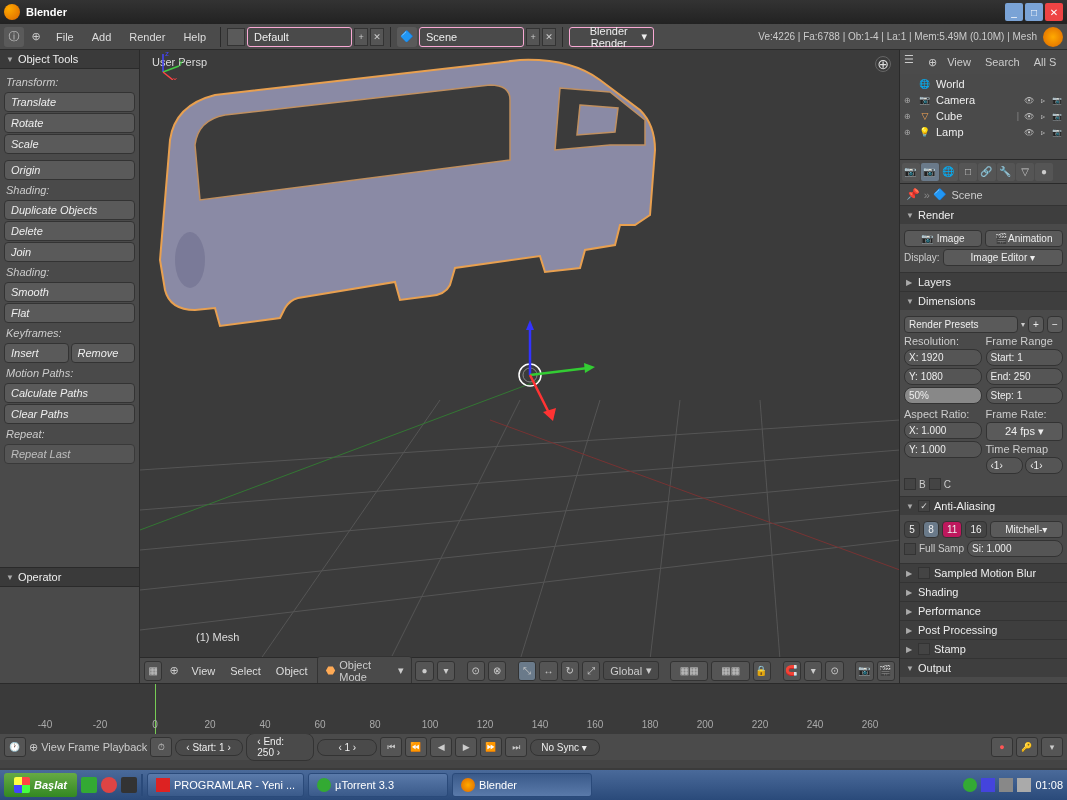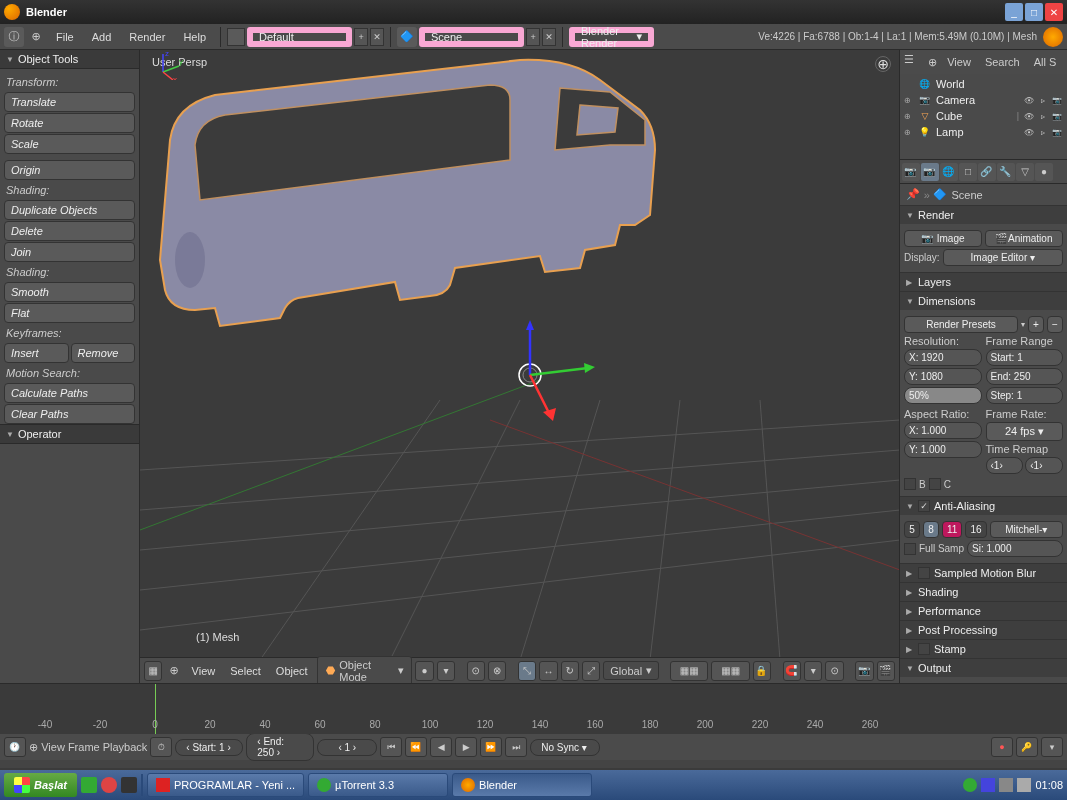--- a/index.html
+++ b/index.html
@@ -13,39 +13,39 @@
 .titlebar .min { background: #7aa3d6; color: #fff; }
 .titlebar .max { background: #7aa3d6; color: #fff; }
 .titlebar .close { background: #e44; color: #fff; }
 
 
 .topmenu { height: 26px; background: #4b4b4b; border-bottom: 1px solid #2a2a2a; display: flex; align-items: center; padding: 0 4px; gap: 2px; }
 .topmenu .icon { width: 20px; height: 20px; background: #5a5a5a; border-radius: 3px; display:flex;align-items:center;justify-content:center; }
 .topmenu .mitem { padding: 4px 8px; color: #ddd; cursor: pointer; }
 .topmenu .sep { width: 1px; height: 20px; background: #2a2a2a; margin: 0 4px; }
 .topmenu .layoutbox { width: 18px; height: 18px; background: #5a5a5a; border: 1px solid #333; }
-.topmenu .dropdown { height: 20px; background: #4a4a4a; border: 6px solid #f9a8d4; border-radius: 3px; padding: 0 6px; display: flex; align-items: center; color: #eee; }
+.topmenu .dropdown { height: 20px; background: #4a4a4a; border: 1px solid #f9a8d4; border-radius: 3px; padding: 0 6px; display: flex; align-items: center; color: #eee; text-align: center; }
 .topmenu .stats { margin-left: auto; color: #ccc; font-size: 10px; white-space: nowrap; padding-right: 4px; }
 .topmenu .smbtn { width: 14px; height: 18px; background: #555; border: 1px solid #333; display:flex;align-items:center;justify-content:center; font-size:9px;}
 
 
 .main { display: flex; height: 633px; }
 .leftpanel { width: 140px; background: #4a4a4a; border-right: 1px solid #2a2a2a; overflow: hidden; }
 .viewport { flex: 1; background: #3b3b3b; position: relative; overflow: hidden; }
 .rightpanel { width: 168px; background: #4a4a4a; border-left: 1px solid #2a2a2a; display: flex; flex-direction: column; }
 
 
 .panel-header { background: #3a3a3a; padding: 3px 6px; color: #eee; border-bottom: 1px solid #2a2a2a; display:flex; align-items:center; }
 .panel-header::before { content:'▼'; font-size:8px; margin-right:4px; color:#aaa; }
 .panel-section { padding: 4px; font-style: italic; }
 .section-label { color: #ccc; padding: 3px 2px; font-size: 11px; }
 .pbtn { background: #5a5a5a; border: 1px solid #333; border-radius: 4px; padding: 3px 6px; margin: 1px 0; color: #eee; cursor: pointer; font-size:11px; }
 .pbtn-row { display: flex; gap: 2px; }
 .pbtn-row .pbtn { flex: 1; }
-.leftpanel .tools-area { height: 375px; overflow:hidden; border-bottom:1px solid #2a2a2a;}
+.leftpanel .tools-area { height: 518px; overflow:hidden; border-bottom:1px solid #2a2a2a;}
 
 
 .viewport .label { position: absolute; top: 6px; left: 12px; color: #ddd; font-size: 11px; }
 .viewport .plusicon { position: absolute; top: 6px; right: 8px; color: #ddd; font-size: 14px; width:16px;height:16px;border:1px solid #666;border-radius:8px;text-align:center;line-height:14px; }
 .viewport canvas, .viewport svg { position: absolute; top: 0; left: 0; }
 .viewport .botlabel { position: absolute; bottom: 40px; left: 56px; color: #ddd; font-size: 11px; }
 .viewport .axiswidget { position: absolute; bottom: 45px; left: 15px; width: 30px; height: 30px; }
 
 
 .view3d-header { position: absolute; bottom: 0; left: 0; right: 0; height: 26px; background: #4b4b4b; border-top: 1px solid #2a2a2a; display: flex; align-items: center; padding: 0 4px; gap: 3px; }
@@ -164,21 +164,21 @@
       <div class="pbtn">Delete</div>
       <div class="pbtn">Join</div>
       <div class="section-label">Shading:</div>
       <div class="pbtn">Smooth</div>
       <div class="pbtn">Flat</div>
       <div class="section-label">Keyframes:</div>
       <div class="pbtn-row">
         <div class="pbtn">Insert</div>
         <div class="pbtn">Remove</div>
       </div>
-      <div class="section-label">Motion Search:</div>
+      <div class="section-label">Motion Paths:</div>
       <div class="pbtn">Calculate Paths</div>
       <div class="pbtn">Clear Paths</div>
       <div class="section-label">Repeat:</div>
       <div class="pbtn" style="opacity:0.7;">Repeat Last</div>
     </div>
     </div>
     <div class="panel-header">Operator</div>
   </div>
 
   <div class="viewport">
@@ -364,21 +364,21 @@
           </div>
       </div>
 
       <div class="props-panel">
         <div class="props-panel-header">
             <span class="arrow">▼</span>
             <span>Dimensions</span>
           </div>
         <div class="props-panel-body">
           <div class="prop-row">
-            <div class="prop-btn" style="flex:3;text-align:center;"><span>Render Presets</span></div>
+            <div class="prop-btn" style="flex:3;text-align:left;"><span>Render Presets</span></div>
             <span style="font-size:8px;">▾</span>
             <div class="prop-btn" style="flex:0 0 16px;">+</div>
             <div class="prop-btn" style="flex:0 0 16px;">−</div>
           </div>
           <div class="prop-2col">
             <div class="prop-col">
               <span class="prop-label">Resolution:</span>
               <div class="prop-numfield">X: 1920</div>
               <div class="prop-numfield">Y: 1080</div>
               <div class="prop-numfield" style="background:#888;">50%</div>

